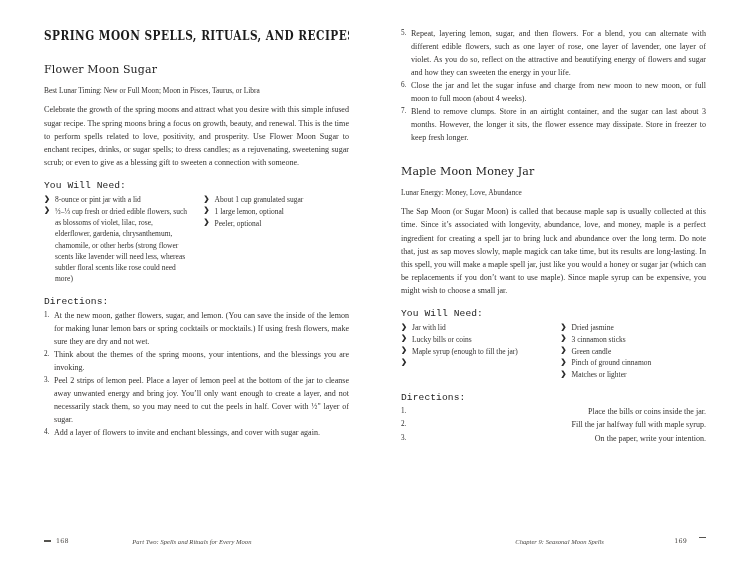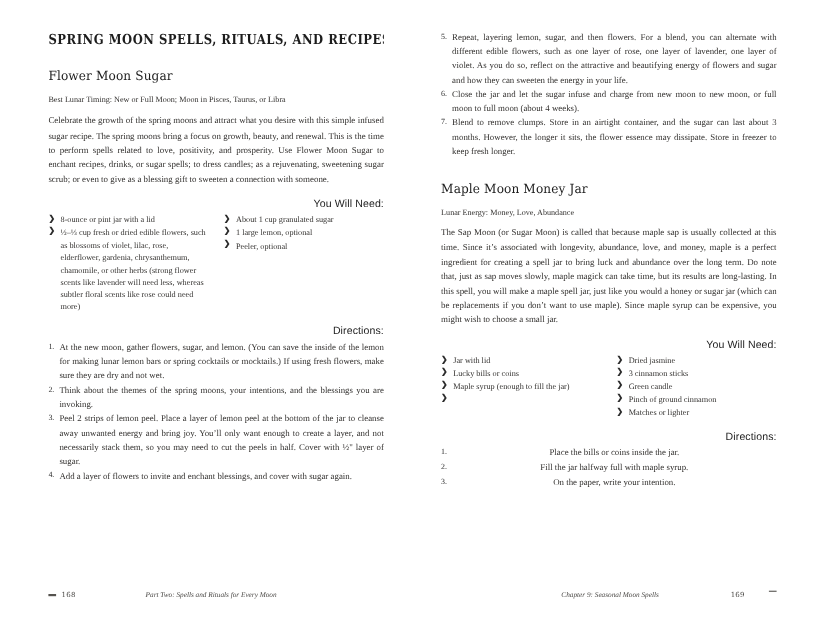--- a/index.html
+++ b/index.html
@@ -55,22 +55,22 @@
     font-family: "DejaVu Serif", "Liberation Serif", serif;
     font-size: 11.6px;
     font-weight: normal;
     margin: 0 0 9px 0;
     color: #1c1c1c;
     letter-spacing: 0.01em;
     transform: scaleX(0.95);
     transform-origin: left center;
   }
   .subhead {
-    text-align: right;
-    font-family: Liberation Sans, sans-serif;
+    text-align: left;
+    font-family: Liberation Mono, monospace;
     font-size: 9.6px;
     margin: 11px 0 3px 0;
     color: #1c1c1c;
     letter-spacing: 0.01em;
   }
 
   
   .meta {
     font-size: 7.4px;
     line-height: 1.55;
@@ -138,21 +138,21 @@
     text-align: justify;
   }
   ol.directions li::before {
     content: counter(dirnum) ".";
     position: absolute;
     left: 0;
     top: 0;
     font-size: 7.2px;
     color: #2b2b2b;
   }
-  ol.directions.tight li { text-align: center; }
+  ol.directions.tight li { text-align: right; }
 
   
   .footer {
     position: absolute;
     bottom: 18px;
     left: 44px;
     right: 44px;
     display: flex;
     align-items: center;
     font-size: 6.6px;
@@ -174,21 +174,21 @@
     white-space: nowrap;
   }
   .footer .dash {
     display: inline-block;
     width: 7px;
     height: 1.4px;
     background: #55534f;
     vertical-align: middle;
   }
   .f-left  { display: flex; align-items: center; gap: 5px; }
-  .f-right { display: flex; align-items: flex-start; gap: 22px; }
+  .f-right { display: flex; align-items: flex-start; gap: 12px; }
   .f-spacer { flex: 1 1 auto; }
   .f-center-left  { margin-right: 44px; }
   .f-center-right { margin-left: 44px; }
 </style>
 </head>
 <body>
 
 <div class="spread">
 
   <div class="page page-left">

